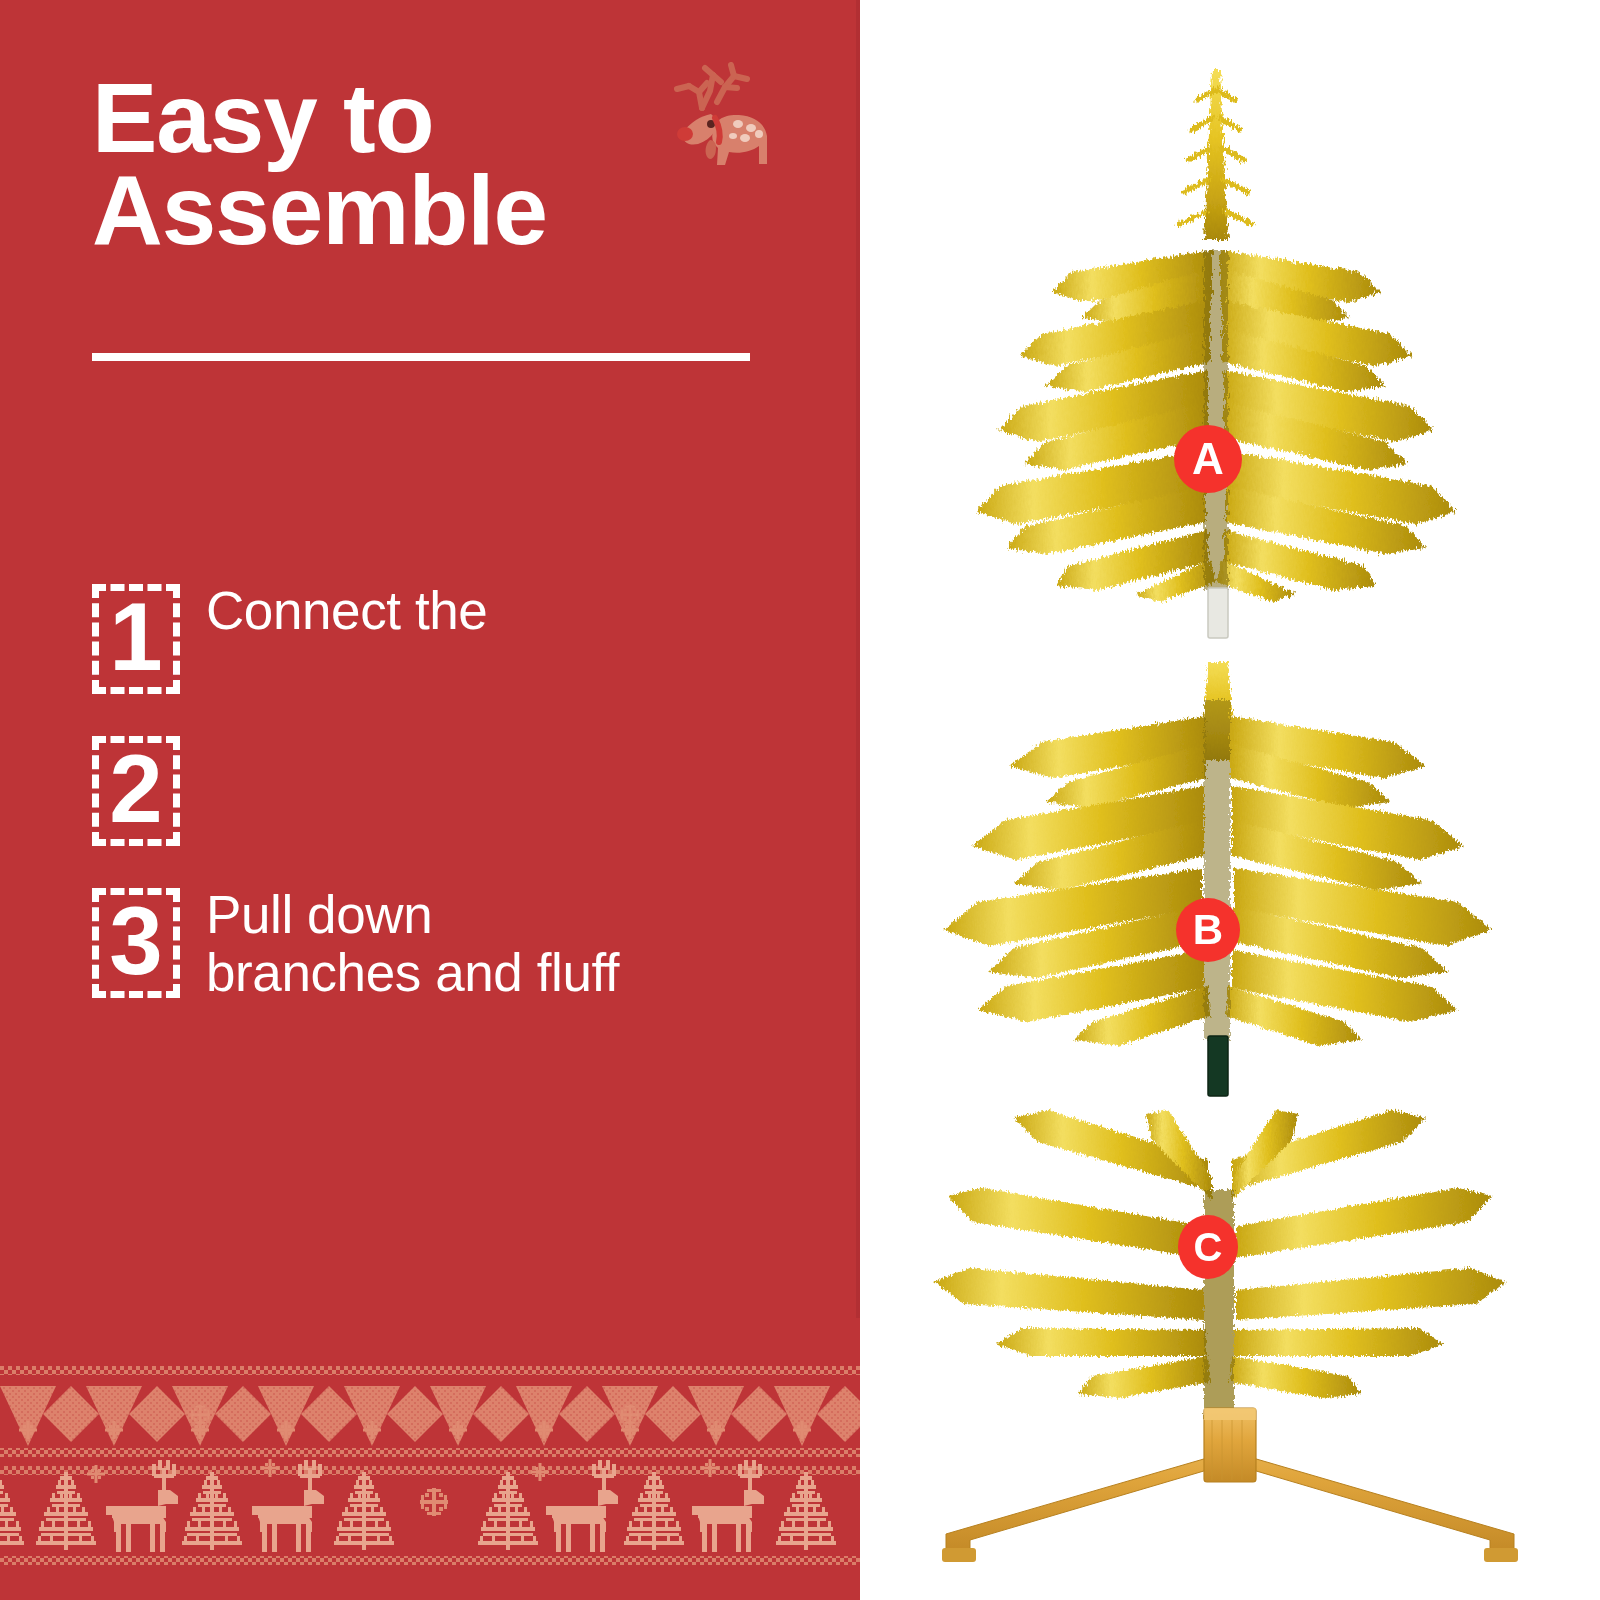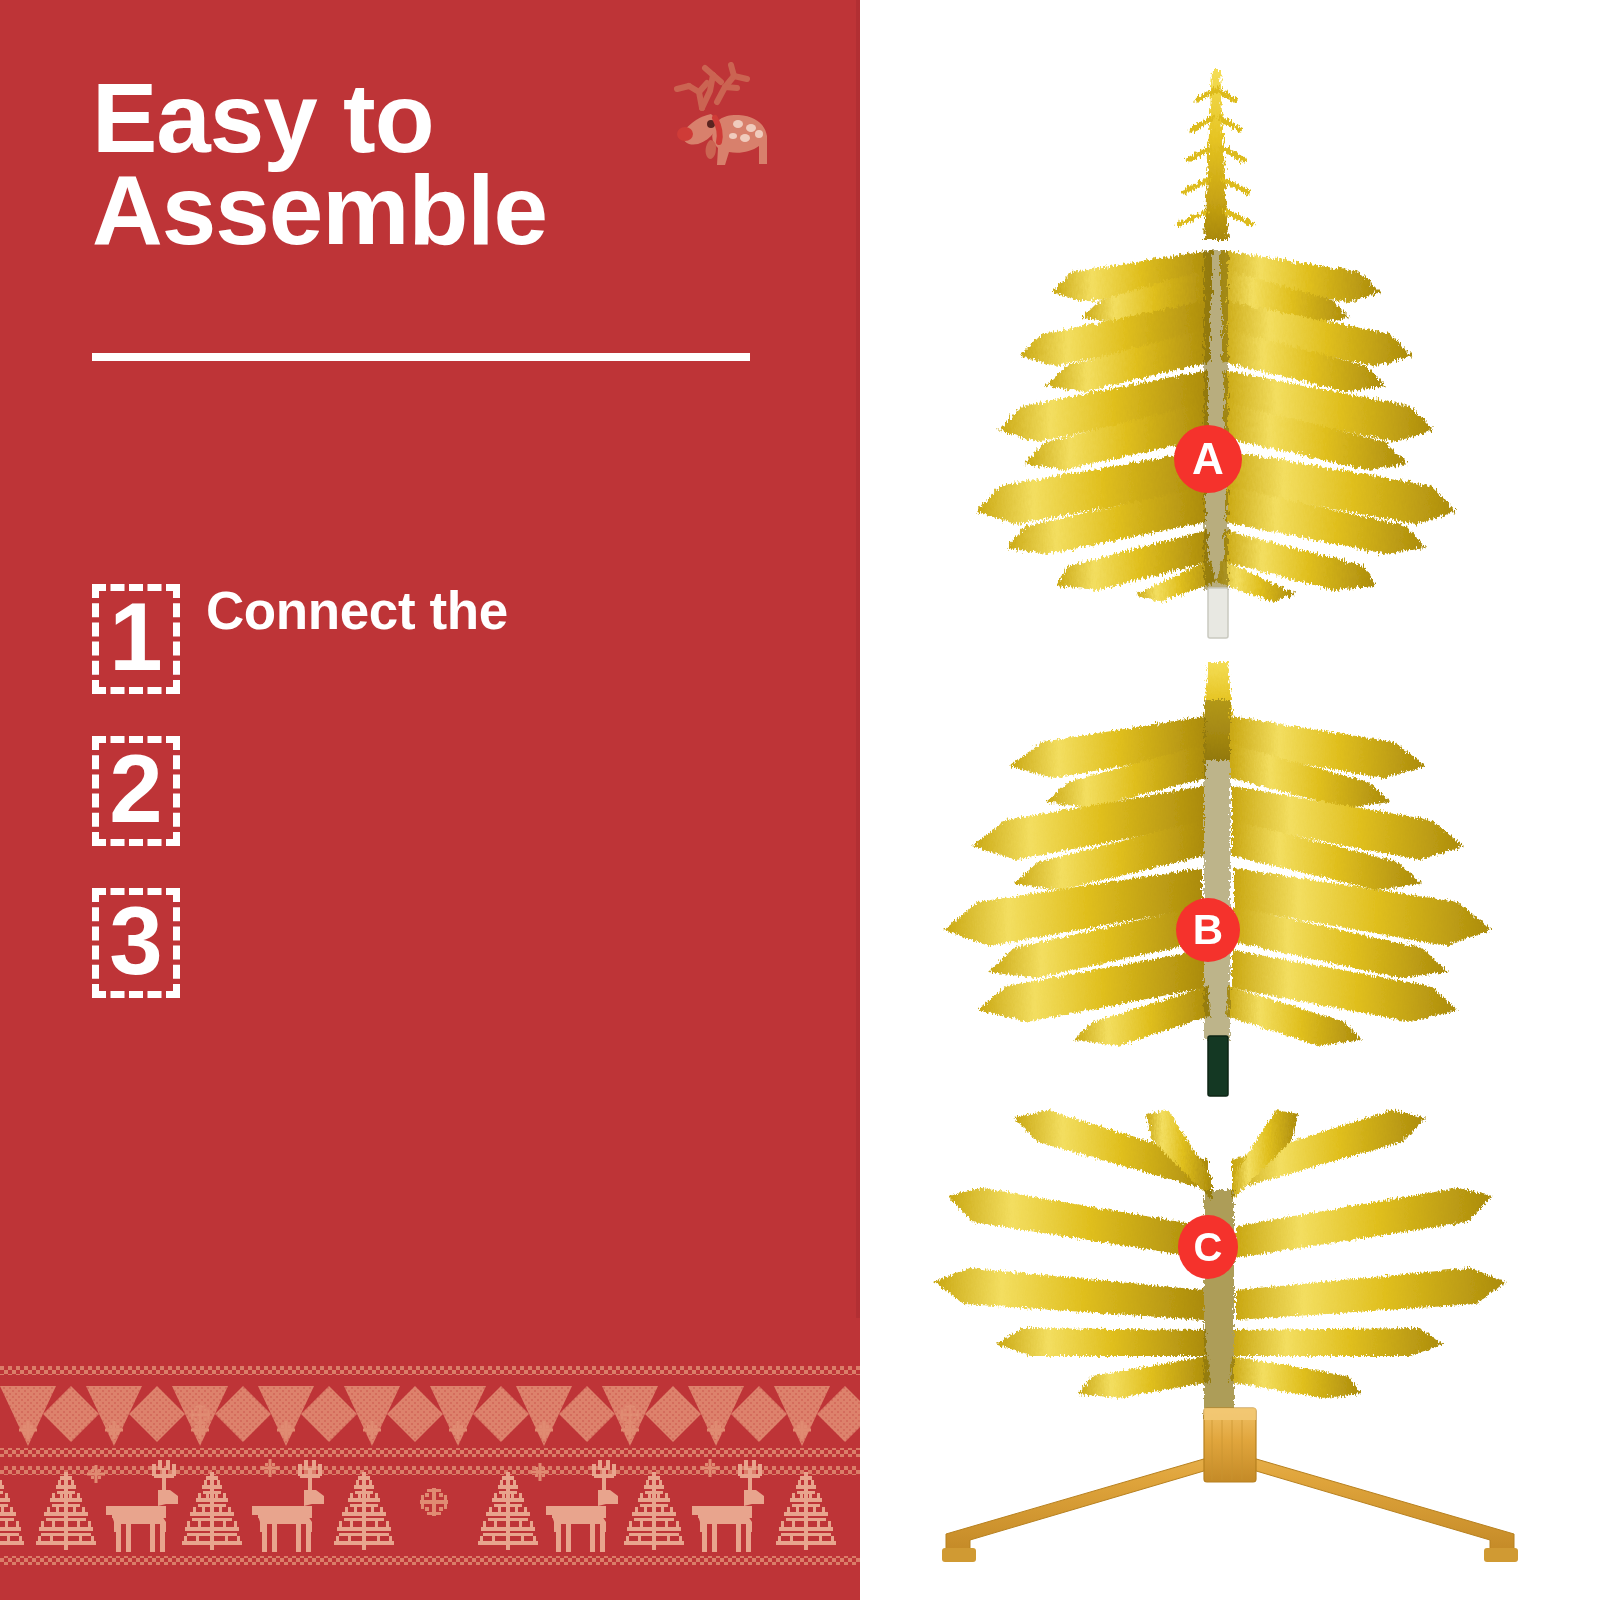--- a/index.html
+++ b/index.html
@@ -72,21 +72,21 @@
     line-height:96px;
     font-weight:bold;
     font-family:"Liberation Sans", sans-serif;
     position:relative;
     top:-2px;
   }
   .step-text{
     color:#ffffff;
     font-size:53px;
     line-height:58px;
-    font-weight:bold;
+    font-weight:normal;
     letter-spacing:-0.4px;
     padding-top:4px;
   }
 
   
   #knit-pattern{
     position:absolute;
     left:0; bottom:0;
     width:860px; height:282px;
     overflow:hidden;
@@ -181,20 +181,24 @@
 
     <div class="step-row">
       <div class="step-box">
         <span class="step-num">2</span>
       </div>
     </div>
 
     <div class="step-row">
       <div class="step-box">
         <span class="step-num">3</span>
+      </div>
+      <div class="step-text">
+        <div>Pull down</div>
+        <div>branches and fluff</div>
       </div>
     </div>
 
   </div>
 
   <div id="knit-pattern">
     <svg width="860" height="282" viewBox="0 0 860 282">
       <defs>
 
         <pattern id="dots" x="0" y="0" width="8" height="8" patternUnits="userSpaceOnUse">

